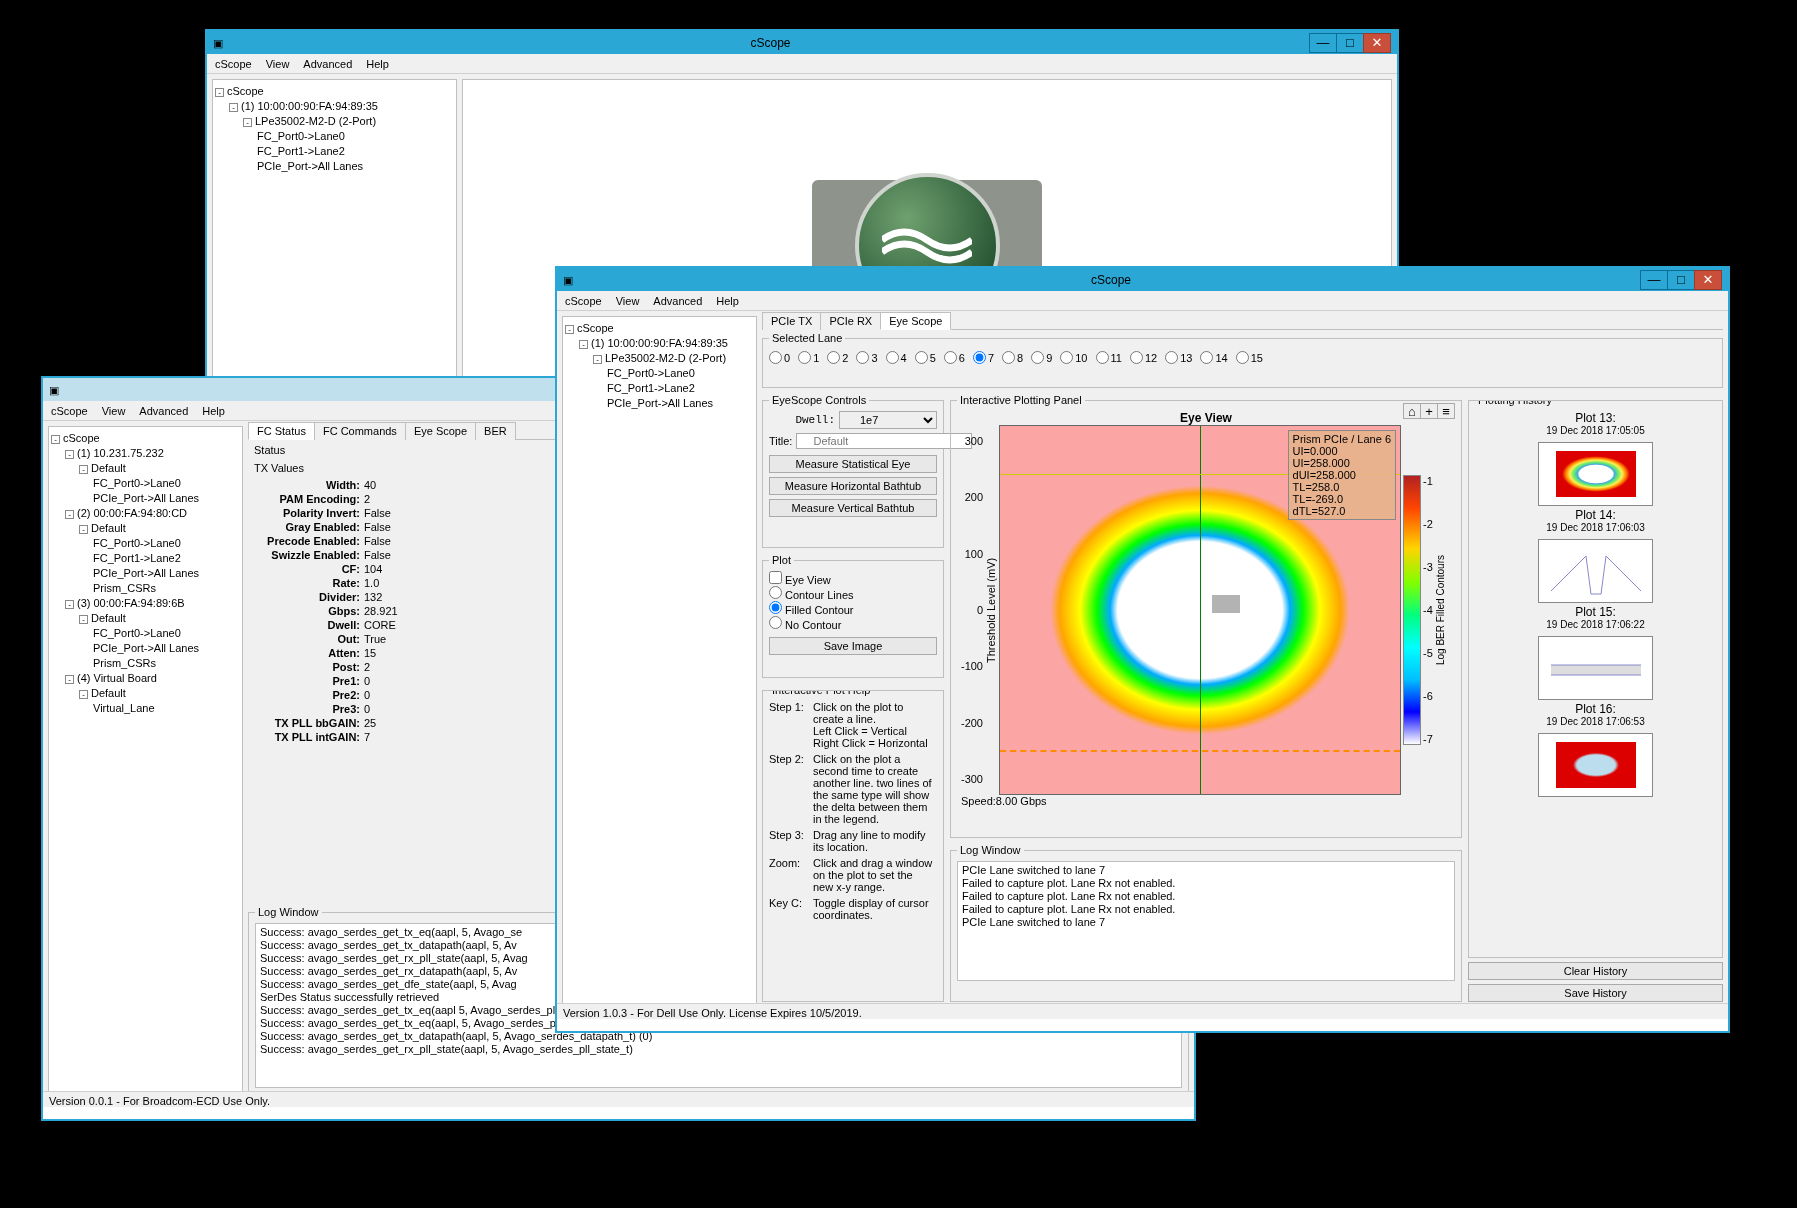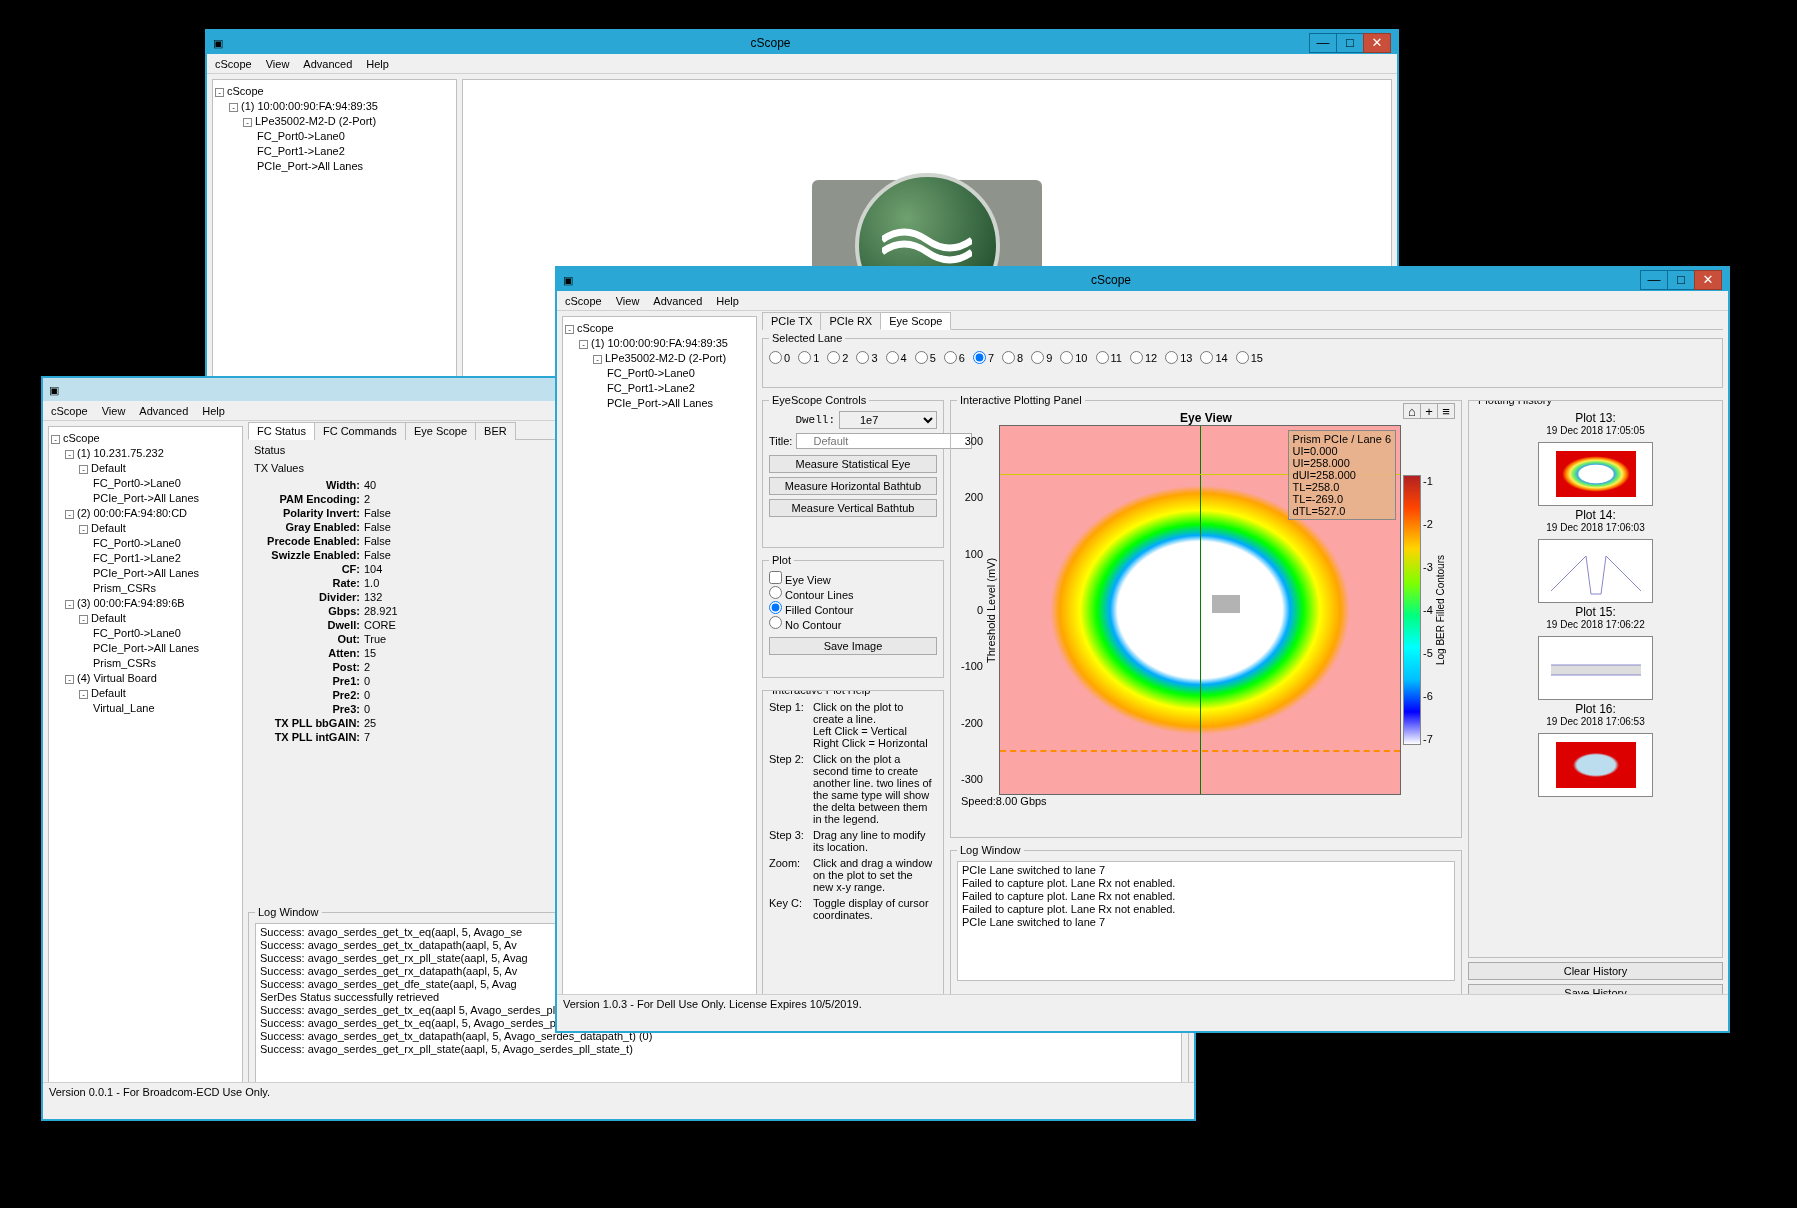--- a/index.html
+++ b/index.html
@@ -15,21 +15,21 @@
   .menubar { height:20px; display:flex; align-items:center; padding:2px 8px; gap:14px; background:#f0f0f0; border-bottom:1px solid #d0d0d0;}
   .content { background:#f0f0f0; position:relative; }
   .tree { background:#fff; border:1px solid #bfbfbf; padding:4px 2px; overflow:hidden; line-height:15px;}
   .tree-item { white-space:nowrap; }
   .tree-item.ind1 { padding-left:14px;}
   .tree-item.ind2 { padding-left:28px;}
   .tree-item.ind3 { padding-left:42px;}
   .exp { display:inline-block; width:9px; height:9px; border:1px solid #888; margin-right:3px; font-size:8px; line-height:7px; text-align:center; position:relative; top:0px;}
   .group { border:1px solid #bfbfbf; position:relative; margin-top:8px; padding:10px 6px 6px 6px; }
   .group-title { position:absolute; top:-7px; left:6px; background:#f0f0f0; padding:0 3px; font-size:11px;}
-  .statusbar { position:absolute; bottom:0; left:0; right:0; height:37px; background:#f0f0f0; border-top:1px solid #cfcfcf; padding:3px 6px; font-size:11px;}
+  .statusbar { position:absolute; bottom:12px; left:0; right:0; height:16px; background:#f0f0f0; border-top:1px solid #cfcfcf; padding:3px 6px; font-size:11px;}
   .tab-strip { display:flex; border-bottom:1px solid #bfbfbf; margin-bottom:4px; }
   .tab { border:1px solid #bfbfbf; border-bottom:none; padding:2px 8px; background:#f0f0f0; margin-right:-1px; position:relative; top:1px; font-size:11px;}
   .tab.active { background:#fff; border-bottom:1px solid #fff; }
   button.btn { background:#e8e8e8; border:1px solid #aaa; padding:2px 6px; font-size:11px; width:100%; }
   select.sel, input.inp { border:1px solid #aaa; font-size:11px; padding:1px 16px;}
   .radio-row label { margin-right:8px; font-size:11px;}
   .radio-row input { position:relative; top:2px; margin-right:2px;}
   .kv-row { display:flex; line-height:14px; }
   .kv-row .k { width:110px; text-align:right; padding-right:4px; font-weight:bold; font-size:11px;}
   .kv-row .v { font-size:11px;}

